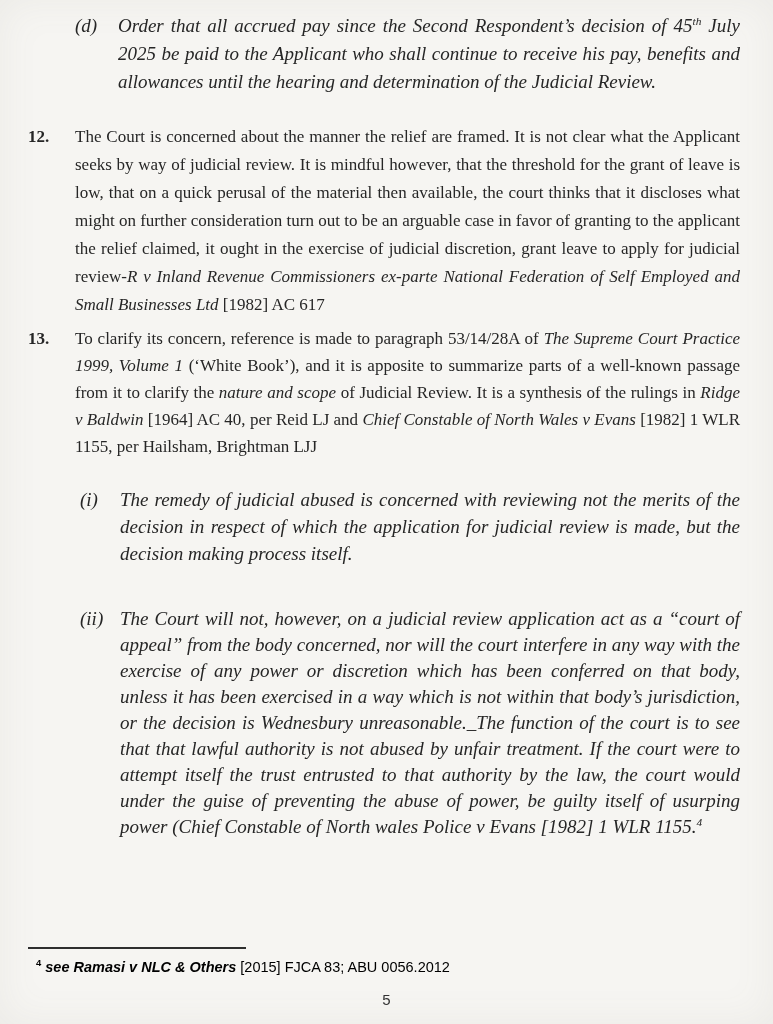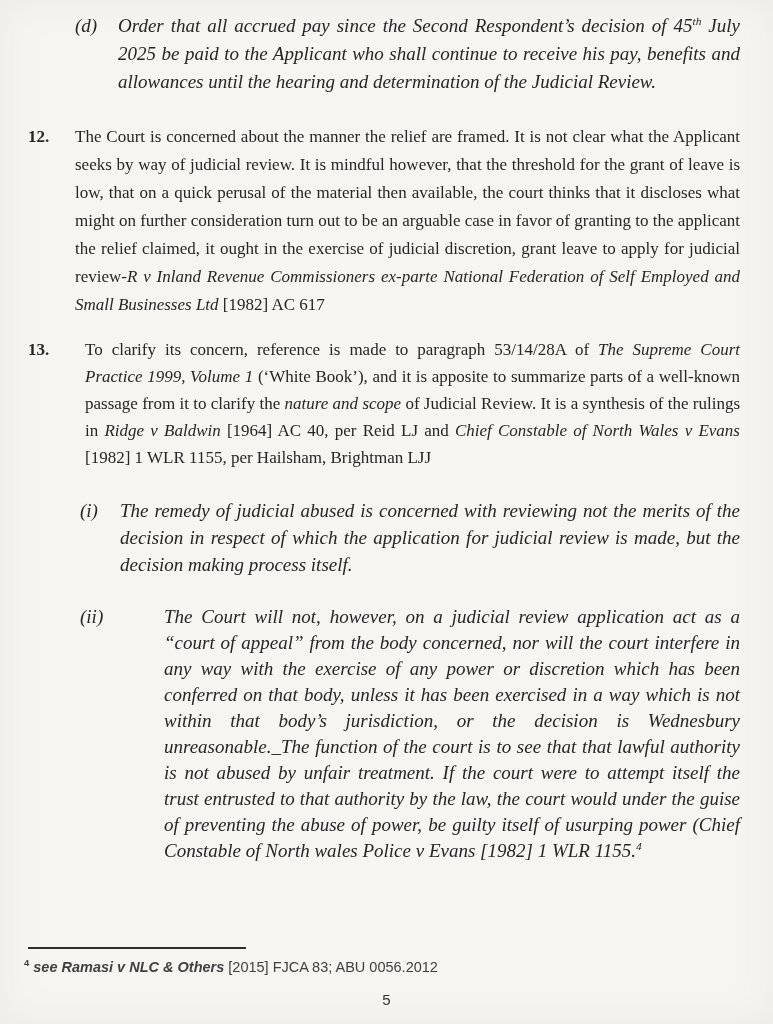--- a/index.html
+++ b/index.html
@@ -34,55 +34,55 @@
   }
 
   
   .para {
     display: grid;
     grid-template-columns: 47px 1fr;
     font-size: 17px;
   }
   .para .num { font-weight: bold; }
   .para12 { margin-top: 27px; line-height: 28px; }
-  .para13 { margin-top: 17px; line-height: 27px; gap: 10px; }
+  .para13 { margin-top: 6px; line-height: 27px; }
 
   
   .sub {
     margin-left: 52px;
     display: grid;
     grid-template-columns: 40px 1fr;
     font-size: 19px;
   }
   .sub-i  { margin-top: 26px; line-height: 27px; }
-  .sub-ii { margin-top: 26px; line-height: 26px; gap: 44px; }
+  .sub-ii { margin-top: 39px; line-height: 26px; }
 
   sup.fn-ref {
     font-size: 0.6em;
     vertical-align: super;
     line-height: 0;
     font-family: Liberation Serif, serif;
   }
 
   
   .fn-rule {
     position: absolute;
     left: 28px;
     top: 947px;
     width: 218px;
     border-top: 2px solid #2e2e2e;
   }
   .footnote {
     position: absolute;
-    left: 24px;
+    left: 36px;
     top: 957px;
     width: 700px;
     font-family: "Liberation Sans", sans-serif;
     font-size: 14.5px;
-    color: #404040;
+    color: #000000;
   }
   .footnote .fncase { font-weight: bold; font-style: italic; }
   .footnote sup { font-size: 0.65em; font-weight: bold; }
   .pageno {
     position: absolute;
     top: 991px;
     left: 0;
     width: 773px;
     text-align: center;
     font-family: "Liberation Sans", sans-serif;

